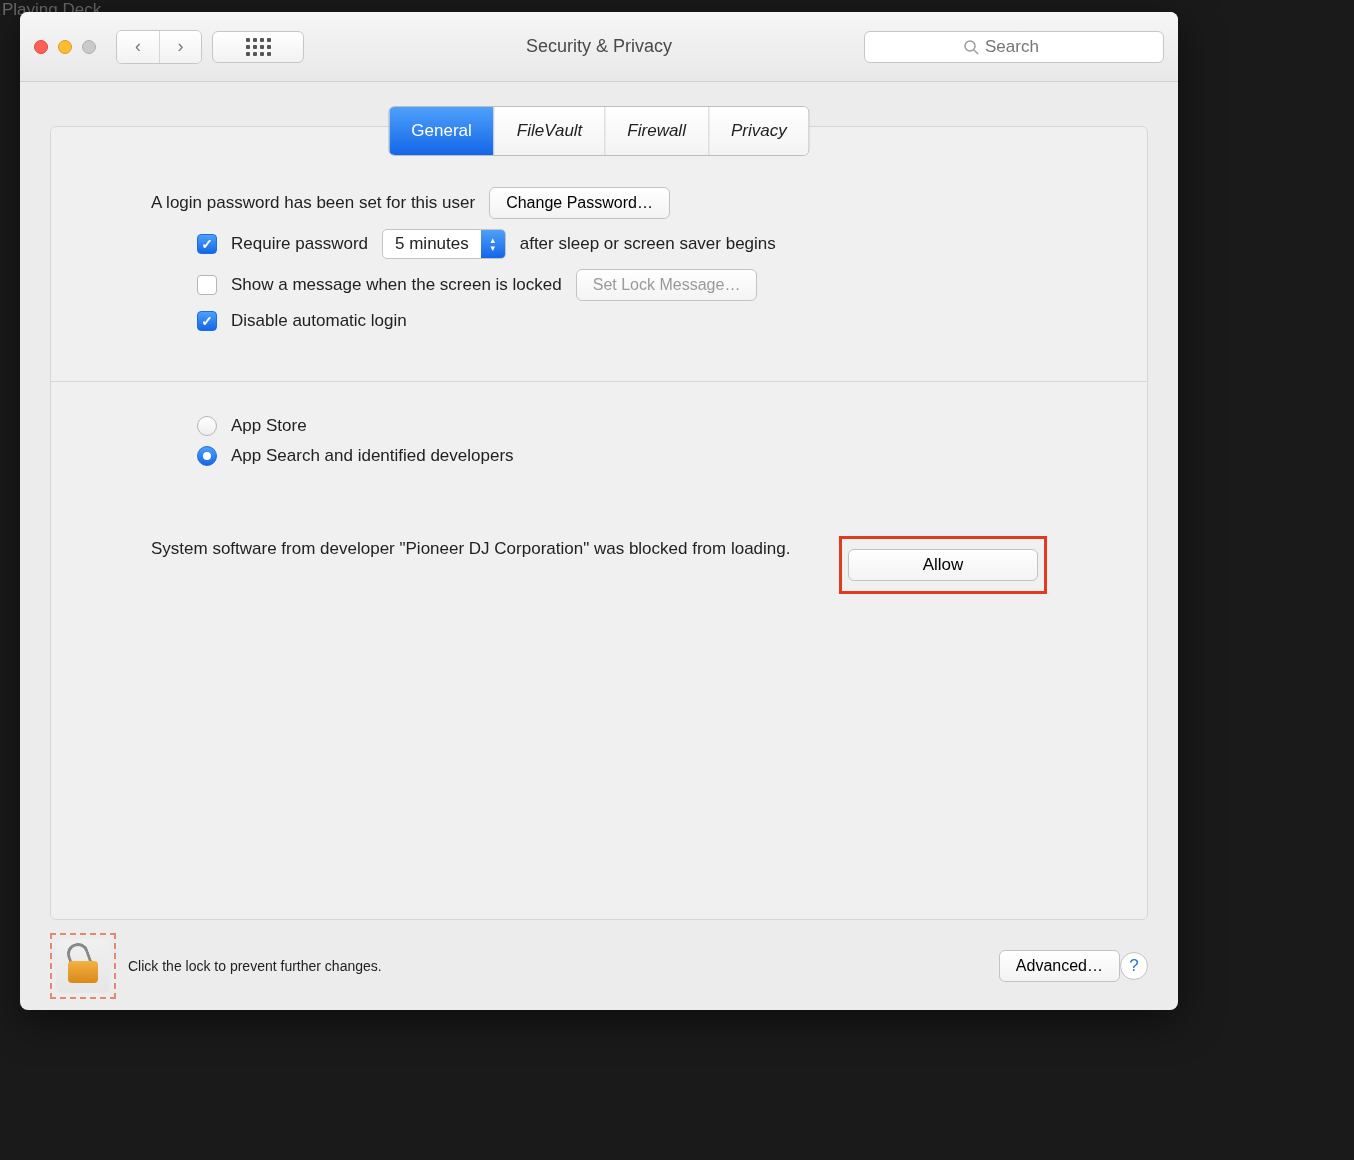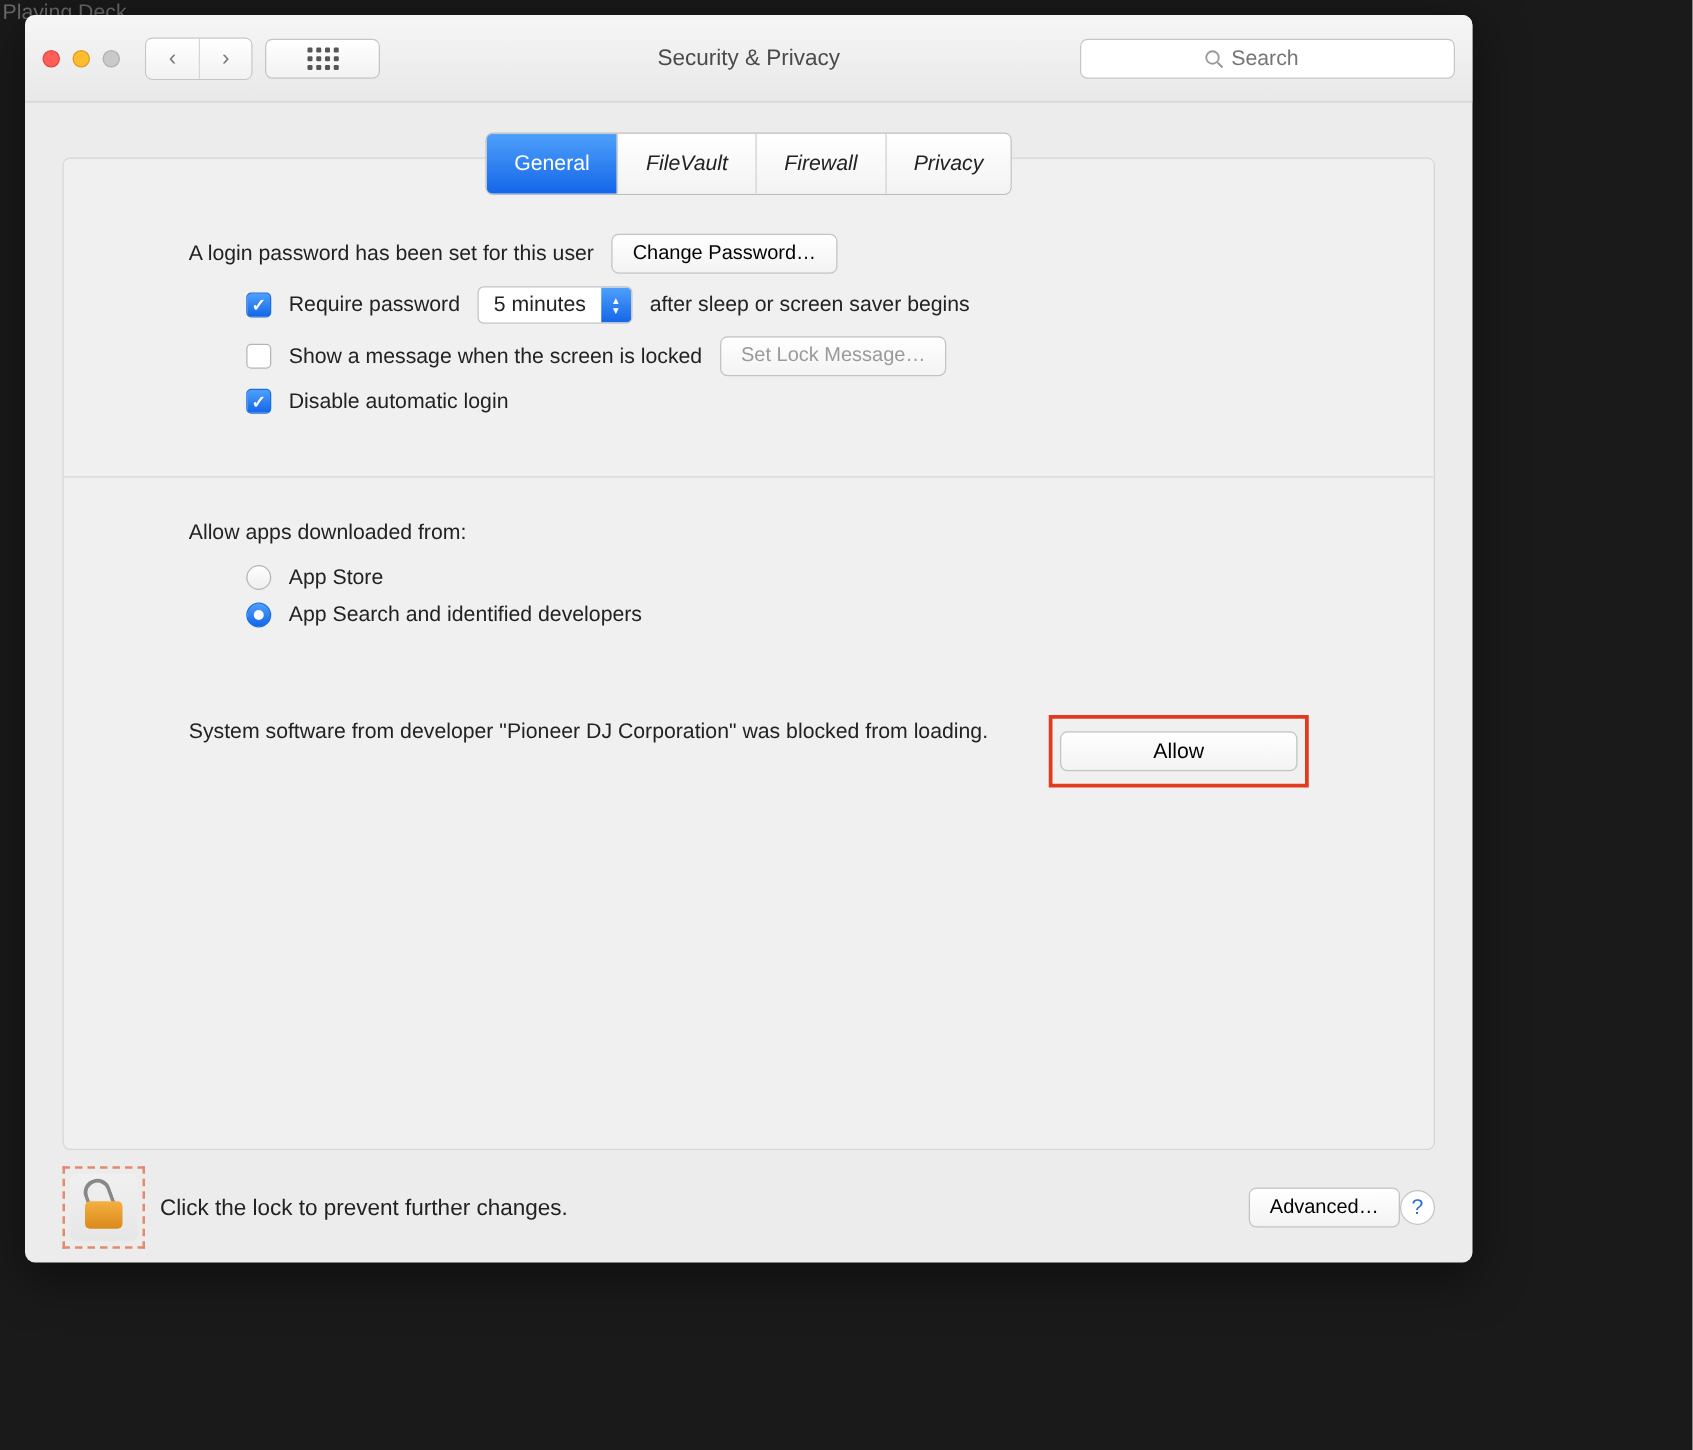--- a/index.html
+++ b/index.html
@@ -216,21 +216,21 @@
   }
   .padlock .shackle {
     position:absolute; top:-3px; left:4px;
     width:22px; height:24px;
     border:3px solid #888;
     border-bottom:none;
     border-radius:12px 12px 0 0;
     transform: rotate(-20deg);
     transform-origin: bottom left;
   }
-  .footer-text { font-size:18px; color:#222; }
+  .footer-text { font-size:14px; color:#222; }
   .footer-right { margin-left:auto; display:flex; align-items:center; }
   .helpbtn {
     width:28px; height:28px; border-radius:50%;
     border:1px solid #c3c3c3; background:#fff;
     color:#2a6fd6; font-size:17px;
     display:flex; align-items:center; justify-content:center; cursor:pointer;
   }
 </style>
 </head>
 <body>
@@ -305,23 +305,20 @@
         <button class="btn" disabled="">Set Lock Message…</button>
       </div>
 
       <div class="row indent">
         <div class="checkbox checked"></div>
         <span>Disable automatic login</span>
       </div>
 
       <hr class="hr">
 
-      <div class="row" style="margin-bottom:16px">
-        <span>Allow apps downloaded from:</span>
-      </div>
 
       <div class="row indent">
         <div class="radio"></div>
         <span>App Store</span>
       </div>
       <div class="row indent">
         <div class="radio selected"></div>
         <span>App Search and identified developers</span>
       </div>
 

